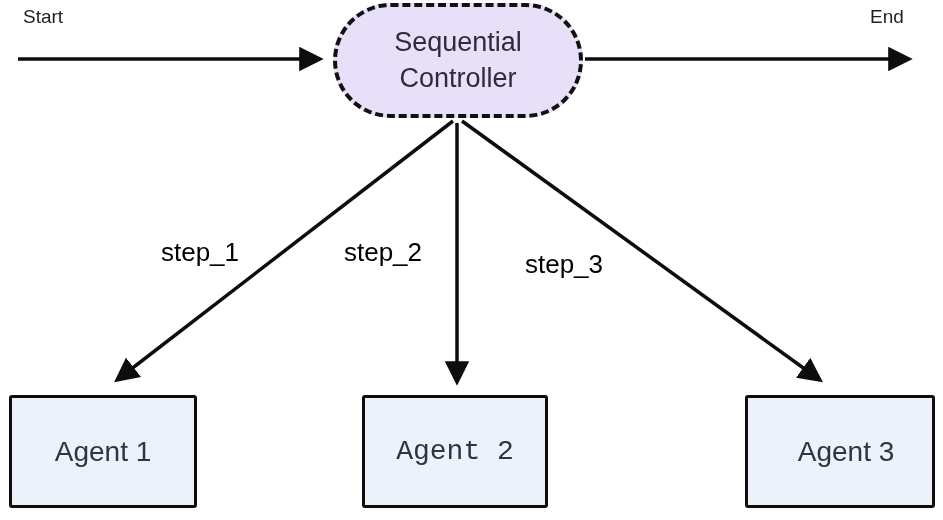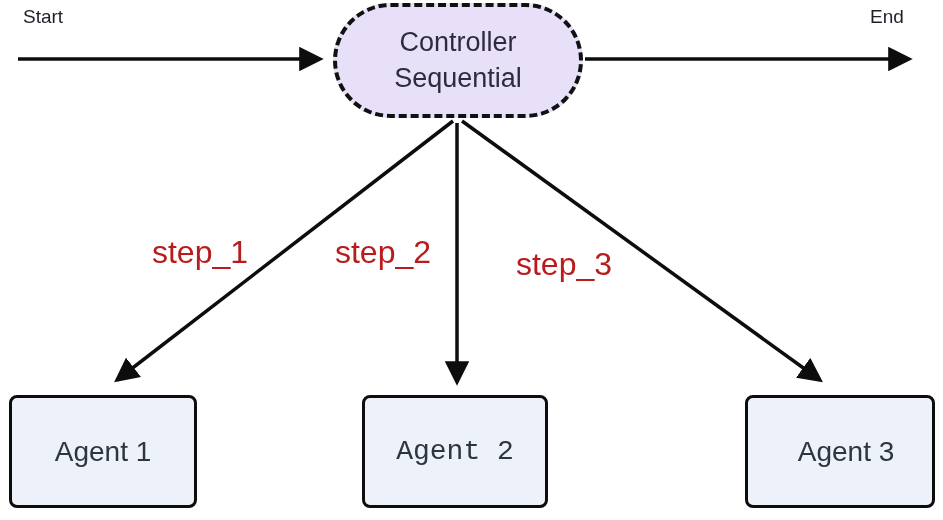--- a/index.html
+++ b/index.html
@@ -45,37 +45,37 @@
     align-items: center;
     justify-content: center;
     text-align: center;
     font-size: 27px;
     line-height: 1.33;
     color: #2e2b3f;
   }
   .edge-label {
     position: absolute;
     transform: translate(-50%, -50%);
-    font-size: 32px;
-    color: #b91c1c;
+    font-size: 26px;
+    color: #000000;
     white-space: nowrap;
     background: #ffffff;
     padding: 0 2px;
   }
   #edge-label-1 { left: 200px; top: 252px; }
   #edge-label-2 { left: 383px; top: 252px; }
   #edge-label-3 { left: 564px; top: 264px; }
   .agent-node {
     position: absolute;
     top: 395px;
     height: 113px;
     box-sizing: border-box;
     background: #edf1f9;
     border: 3.5px solid #0d0d0d;
-    border-radius: 8px;
+    border-radius: 3px;
     display: flex;
     align-items: center;
     justify-content: center;
     font-size: 28px;
     color: #2e3440;
     white-space: nowrap;
   }
   #agent-1 { left: 9px;   width: 188px; }
   #agent-2 { left: 362px; width: 186px; font-family: Liberation Mono, monospace; }
   #agent-3 { left: 745px; width: 190px; padding-left: 12px; }
@@ -101,22 +101,22 @@
     <line class="arrow-line" x1="453" y1="121" x2="117" y2="380" marker-end="url(#arrowhead)"></line>
     <line class="arrow-line" x1="457" y1="123" x2="457" y2="382" marker-end="url(#arrowhead)"></line>
     <line class="arrow-line" x1="462" y1="121" x2="820" y2="380" marker-end="url(#arrowhead)"></line>
   </svg>
 
   <div class="endpoint-label" id="start-label">Start</div>
 
   <div class="endpoint-label" id="end-label">End</div>
 
   <div class="controller-node">
+    <span>Sequential</span>
     <span>Controller</span>
-    <span>Sequential</span>
   </div>
 
   <div class="edge-label" id="edge-label-1">step_1</div>
 
   <div class="edge-label" id="edge-label-2">step_2</div>
 
   <div class="edge-label" id="edge-label-3">step_3</div>
 
   <div class="agent-node" id="agent-1">Agent 1</div>
 

